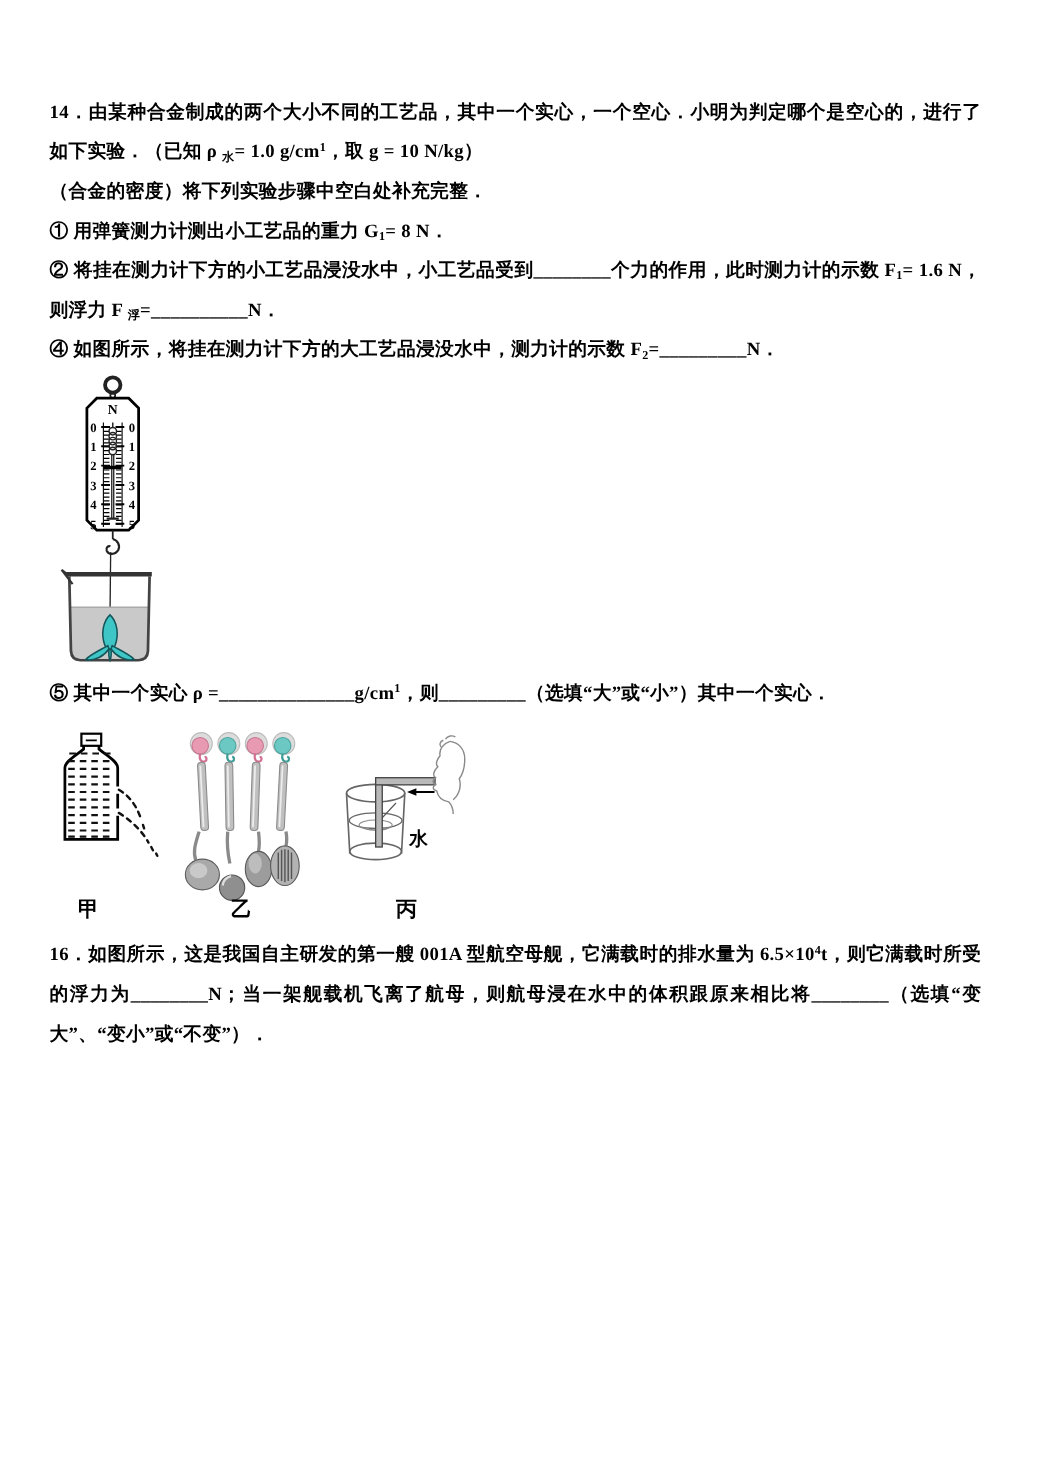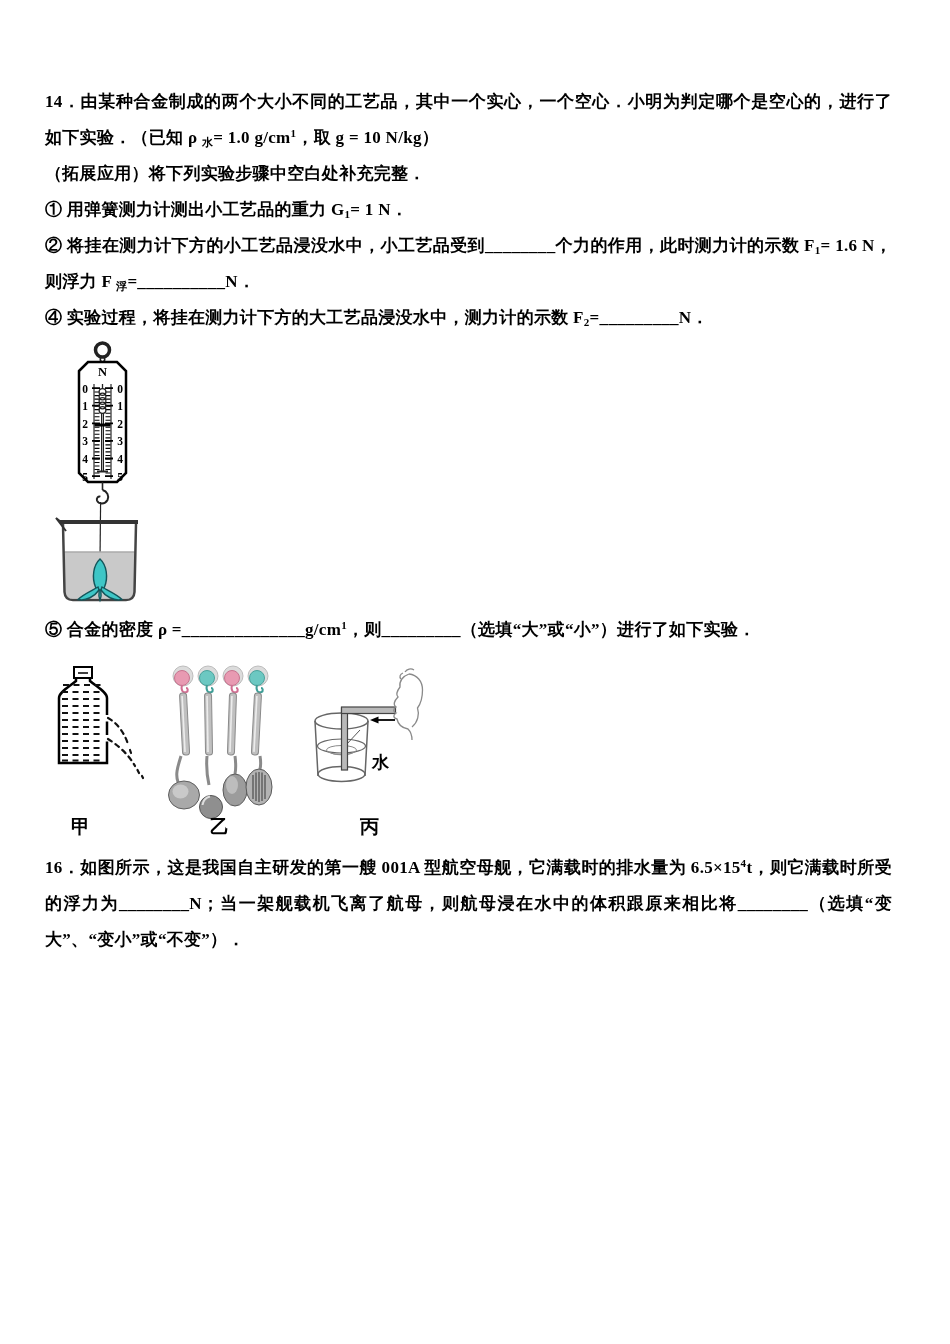--- a/index.html
+++ b/index.html
@@ -32,24 +32,24 @@
   svg .ticknum{font-size:11.5px;}
   svg .unit{font-size:12.5px;}
   svg .waterlbl{font-size:17px;}
 </style>
 </head>
 <body>
 
 <div class="content">
 
   <p class="line"><span>14．由某种合金制成的两个大小不同的工艺品，其中一个实心，一个空心．小明为判定哪个是空心的，进行了如下实验．（已知 ρ </span><sub>水</sub><span>= 1.0 g/cm</span><sup>1</sup><span>，取 g = 10 N/kg）</span></p>
-  <p class="line"><span>（拓展应用）将下列实验步骤中空白处补充完整．</span></p>
-  <p class="line"><span>① 用弹簧测力计测出小工艺品的重力 G</span><sub>1</sub><span>= 1 N．</span></p>
+  <p class="line"><span>（合金的密度）将下列实验步骤中空白处补充完整．</span></p>
+  <p class="line"><span>① 用弹簧测力计测出小工艺品的重力 G</span><sub>1</sub><span>= 8 N．</span></p>
   <p class="line"><span>② 将挂在测力计下方的小工艺品浸没水中，小工艺品受到________个力的作用，此时测力计的示数 F</span><sub>1</sub><span>= 1.6 N，则浮力 F </span><sub>浮</sub><span>=__________N．</span></p>
-  <p class="line"><span>④ 实验过程，将挂在测力计下方的大工艺品浸没水中，测力计的示数 F</span><sub>2</sub><span>=_________N．</span></p>
+  <p class="line"><span>④ 如图所示，将挂在测力计下方的大工艺品浸没水中，测力计的示数 F</span><sub>2</sub><span>=_________N．</span></p>
 
   <div class="fig14-wrap">
     <svg width="100" height="270" viewBox="0 0 100 270">
 
       <g>
         <circle cx="49.5" cy="10" r="7" fill="none" stroke="#222" stroke-width="3.5"></circle>
         <circle cx="49.5" cy="19.5" r="2.2" fill="none" stroke="#222" stroke-width="1.6"></circle>
         <polygon points="26,31 35,22 64,22 73,31 73,133 64,142 35,142 26,133" fill="#ffffff" stroke="#000" stroke-width="2.5"></polygon>
         <text x="49.5" y="36" text-anchor="middle" class="unit">N</text>
         <line x1="41" y1="44" x2="41" y2="139" stroke="#000" stroke-width="1"></line>
@@ -96,21 +96,21 @@
         <g fill="#3ec6c6" stroke="#14555a" stroke-width="1.4">
           <path d="M47,219 C53.5,225 55.5,237 51.5,247 C49.5,252 44.5,252 42.5,247 C38.5,237 40.5,225 47,219 Z"></path>
           <path d="M45,247 C38,251 29,255 25,259.5 C33,261.5 42,256 46,250 Z"></path>
           <path d="M49,247 C56,251 65,255 69,259.5 C61,261.5 52,256 48,250 Z"></path>
           <path d="M46.2,250 C45.6,254 46,258 47,260.5 C48,258 48.4,254 47.8,250 Z"></path>
         </g>
       </g>
     </svg>
   </div>
 
-  <p class="line step5"><span>⑤ 合金的密度 ρ =______________g/cm</span><sup>1</sup><span>，则_________（选填“大”或“小”）进行了如下实验．</span></p>
+  <p class="line step5"><span>⑤ 其中一个实心 ρ =______________g/cm</span><sup>1</sup><span>，则_________（选填“大”或“小”）其中一个实心．</span></p>
 
 
   <div class="fig15-row">
 
     <svg class="fig fig-bottle" width="100" height="118" viewBox="0 0 100 118">
       <rect x="19" y="3" width="18" height="11" fill="#ffffff" stroke="#000" stroke-width="2"></rect>
       <line x1="23" y1="9" x2="33" y2="9" stroke="#000" stroke-width="1.5"></line>
       <path d="M21,14 L21,17 C14,23 4,28 4,34 L4,99 L52,99 L52,77.5 M52,71 L52,57.5 M52,51 L52,34 C52,28 42,23 35,17 L35,14" fill="none" stroke="#000" stroke-width="2.5"></path>
       <path d="M8,21 H46 M7,28 H49 M7,35 H49 M7,42 H49 M7,49 H49 M7,56 H49 M7,63 H49 M7,70 H49 M7,77 H49 M7,84 H49 M7,91 H49 M7,96.5 H49" stroke="#111" stroke-width="2" stroke-dasharray="6,4.5" fill="none"></path>
       <path d="M53,54 C62,59 69,68 73,80 M75,86 L76,89" stroke="#111" stroke-width="2.2" stroke-dasharray="4.5,4.5" fill="none" stroke-linecap="round"></path>
@@ -184,15 +184,15 @@
         <path d="M97,8 C99,5 103,4 106,6 M93,15 C91,13 92,10 95,9"></path>
       </g>
       <text x="64" y="104" class="waterlbl">水</text>
     </svg>
 
     <span class="fig-label lbl-jia">甲</span>
     <span class="fig-label lbl-yi">乙</span>
     <span class="fig-label lbl-bing">丙</span>
   </div>
 
-  <p class="line q16"><span>16．如图所示，这是我国自主研发的第一艘 001A 型航空母舰，它满载时的排水量为 6.5×15</span><sup>4</sup><span>t，则它满载时所受的浮力为________N；当一架舰载机飞离了航母，则航母浸在水中的体积跟原来相比将________（选填“变大”、“变小”或“不变”）．</span></p>
+  <p class="line q16"><span>16．如图所示，这是我国自主研发的第一艘 001A 型航空母舰，它满载时的排水量为 6.5×10</span><sup>4</sup><span>t，则它满载时所受的浮力为________N；当一架舰载机飞离了航母，则航母浸在水中的体积跟原来相比将________（选填“变大”、“变小”或“不变”）．</span></p>
 
 </div>
 
 </body></html>

